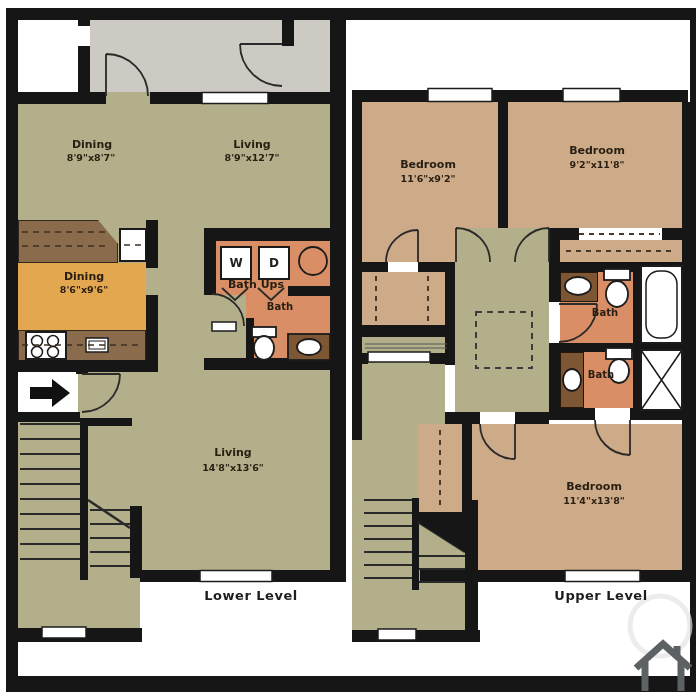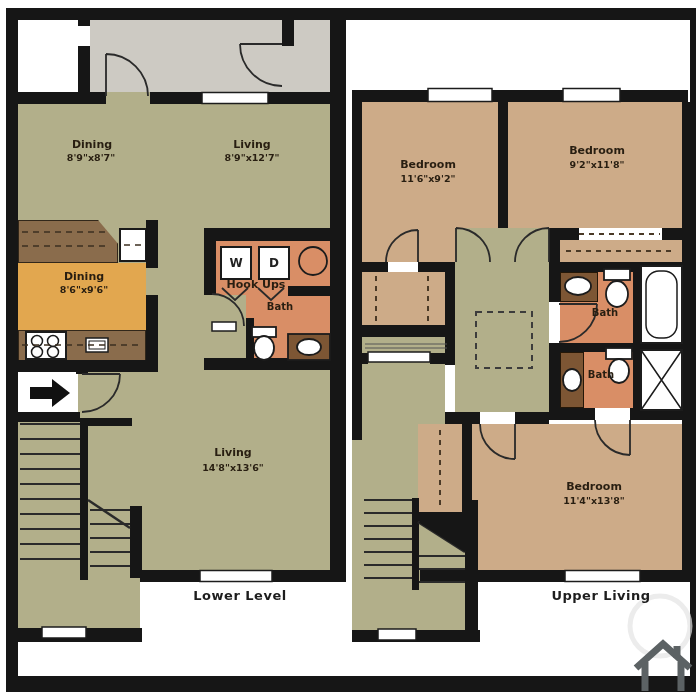--- a/index.html
+++ b/index.html
@@ -218,29 +218,29 @@
       <path d="M677,646 V658"></path>
     </g>
   </svg>
 
   <div class="lbl" style="left:92px;top:139px">Dining</div>
   <div class="lbl dims" style="left:91px;top:153px">8'9"x8'7"</div>
   <div class="lbl" style="left:252px;top:139px">Living</div>
   <div class="lbl dims" style="left:252px;top:153px">8'9"x12'7"</div>
   <div class="lbl" style="left:84px;top:271px">Dining</div>
   <div class="lbl dims" style="left:84px;top:285px">8'6"x9'6"</div>
-  <div class="lbl" style="left:256px;top:279px">Hook Ups</div>
+  <div class="lbl" style="left:256px;top:279px">Bath Ups</div>
   <div class="lbl" style="left:280px;top:302px;font-size:10px">Bath</div>
   <div class="lbl" style="left:233px;top:447px">Living</div>
   <div class="lbl dims" style="left:233px;top:463px">14'8"x13'6"</div>
-  <div class="lbl title" style="left:240px;top:589px">Lower Level</div>
+  <div class="lbl title" style="left:251px;top:589px">Lower Level</div>
 
   <div class="lbl" style="left:428px;top:159px">Bedroom</div>
   <div class="lbl dims" style="left:428px;top:174px">11'6"x9'2"</div>
   <div class="lbl" style="left:597px;top:145px">Bedroom</div>
   <div class="lbl dims" style="left:597px;top:160px">9'2"x11'8"</div>
   <div class="lbl" style="left:605px;top:308px;font-size:10px">Bath</div>
   <div class="lbl" style="left:601px;top:370px;font-size:10px">Bath</div>
   <div class="lbl" style="left:594px;top:481px">Bedroom</div>
   <div class="lbl dims" style="left:594px;top:496px">11'4"x13'8"</div>
-  <div class="lbl title" style="left:601px;top:589px">Upper Living</div>
+  <div class="lbl title" style="left:601px;top:589px">Upper Level</div>
 
 </div>
 
 </body></html>

